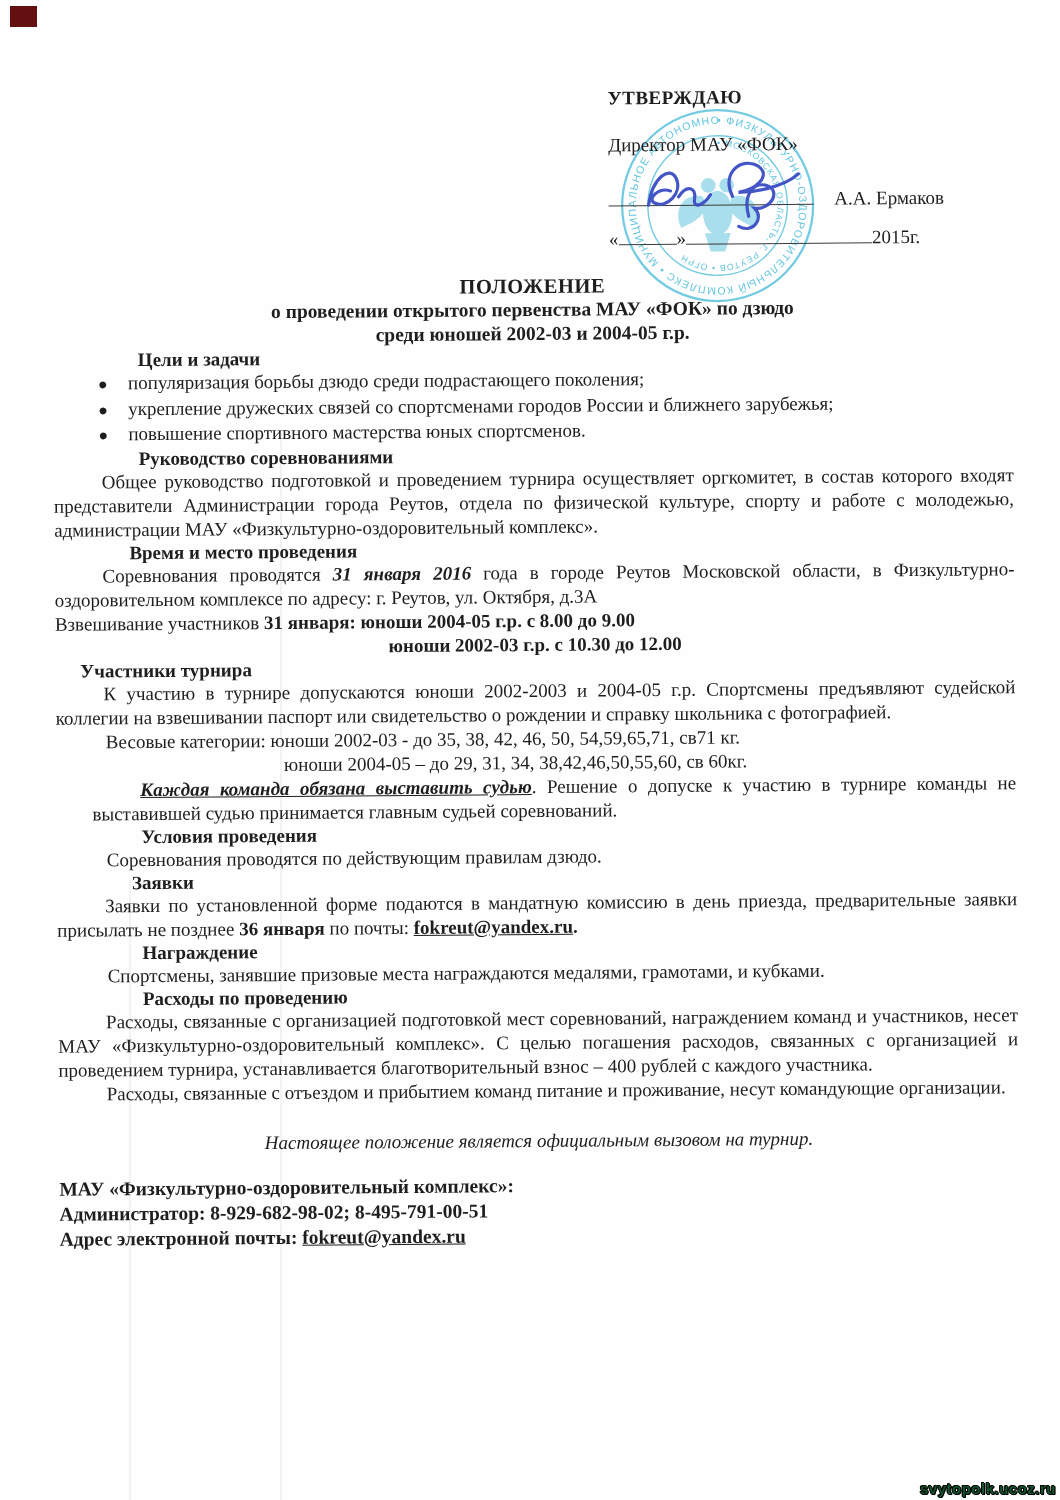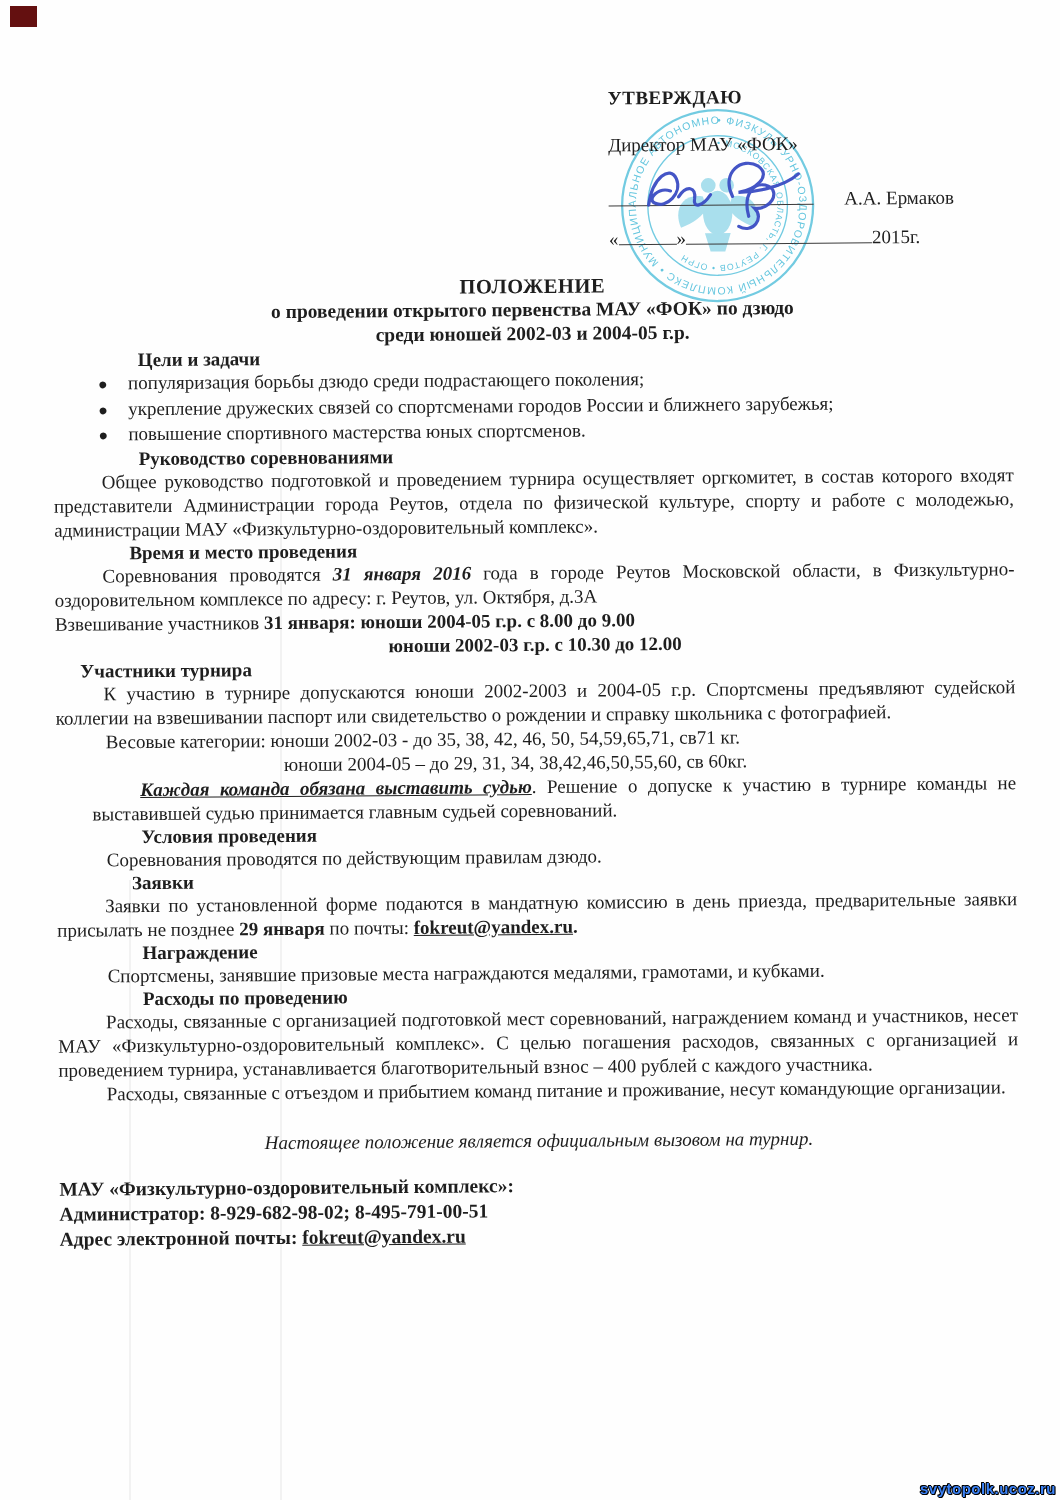--- a/index.html
+++ b/index.html
@@ -93,21 +93,21 @@
           <path d="M42,50 C50,38 60,40 58,52 C56,62 66,60 74,48"></path>
           <path d="M96,50 C84,26 106,10 122,20 C136,30 118,44 102,46 C116,46 146,42 162,28"></path>
           <path d="M112,70 C106,48 118,34 132,40 C144,46 134,64 118,62 C128,72 116,88 102,80"></path>
         </g>
       </svg>
 
       <div class="row a1">УТВЕРЖДАЮ</div>
       <div class="row a2">Директор МАУ «ФОК»</div>
       <div class="row sigrow">
         <span class="rule sig"></span>
-        <span style="margin-left:26px;">А.А. Ермаков</span>
+        <span style="margin-left:16px;">А.А. Ермаков</span>
       </div>
       <div class="row daterow">
         <span>«</span><span class="rule d1"></span><span>»</span><span class="rule d2"></span><span>2015г.</span>
       </div>
     </div>
 
     <div class="title">
       <div class="t1">ПОЛОЖЕНИЕ</div>
       <div>о проведении открытого первенства МАУ «ФОК» по дзюдо</div>
       <div>среди юношей 2002-03 и 2004-05 г.р.</div>
@@ -133,34 +133,34 @@
       <div class="h part">Участники турнира</div>
       <p class="p">К участию в турнире допускаются юноши  2002-2003 и 2004-05 г.р.  Спортсмены предъявляют судейской коллегии на взвешивании паспорт или свидетельство о рождении  и справку школьника с фотографией.</p>
       <p class="line ind50">Весовые категории: юноши 2002-03 - до 35, 38, 42, 46, 50, 54,59,65,71, св71 кг.</p>
       <p class="line ind228">юноши 2004-05 – до 29, 31, 34, 38,42,46,50,55,60, св 60кг.</p>
       <p class="p judge"><span class="judge-lead">Каждая команда обязана выставить судью</span><span>. Решение о допуске к участию в турнире команды не выставившей судью принимается главным судьей соревнований.</span></p>
 
       <div class="h">Условия проведения</div>
       <p class="line ind50">Соревнования проводятся по действующим правилам дзюдо.</p>
 
       <div class="h" style="margin-left:75px;">Заявки</div>
-      <p class="p"><span>Заявки по установленной форме подаются в мандатную комиссию в день приезда, предварительные заявки присылать не позднее </span><span class="b">29 января</span><span> по почты: </span><span class="bu">fokreut@yandex.ru</span><span class="b">.</span></p>
+      <p class="p"><span>Заявки по установленной форме подаются в мандатную комиссию в день приезда, предварительные заявки присылать не позднее </span><span class="b">36 января</span><span> по почты: </span><span class="bu">fokreut@yandex.ru</span><span class="b">.</span></p>
 
       <div class="h">Награждение</div>
       <p class="line ind50">Спортсмены, занявшие призовые места награждаются медалями, грамотами, и кубками.</p>
 
       <div class="h">Расходы по проведению</div>
       <p class="p">Расходы, связанные с организацией подготовкой мест соревнований, награждением команд и участников, несет МАУ «Физкультурно-оздоровительный комплекс».  С целью погашения расходов, связанных с организацией и проведением турнира, устанавливается благотворительный взнос – 400 рублей с каждого участника.</p>
       <p class="p">Расходы, связанные с отъездом и прибытием команд питание и проживание, несут командующие организации.</p>
 
       <p class="note">Настоящее положение является официальным вызовом на турнир.</p>
 
       <div class="contacts">
         <div>МАУ «Физкультурно-оздоровительный комплекс»:</div>
         <div>Администратор: 8-929-682-98-02; 8-495-791-00-51</div>
         <div><span>Адрес электронной почты: </span><span class="bu">fokreut@yandex.ru</span></div>
       </div>
 
     </div>
   </div>
 
-  <div class="watermark" style="color: #3b82f6;">svytopolk.ucoz.ru</div>
+  <div class="watermark" style="color: #14532d;">svytopolk.ucoz.ru</div>
 </div>
 
 </body></html>

